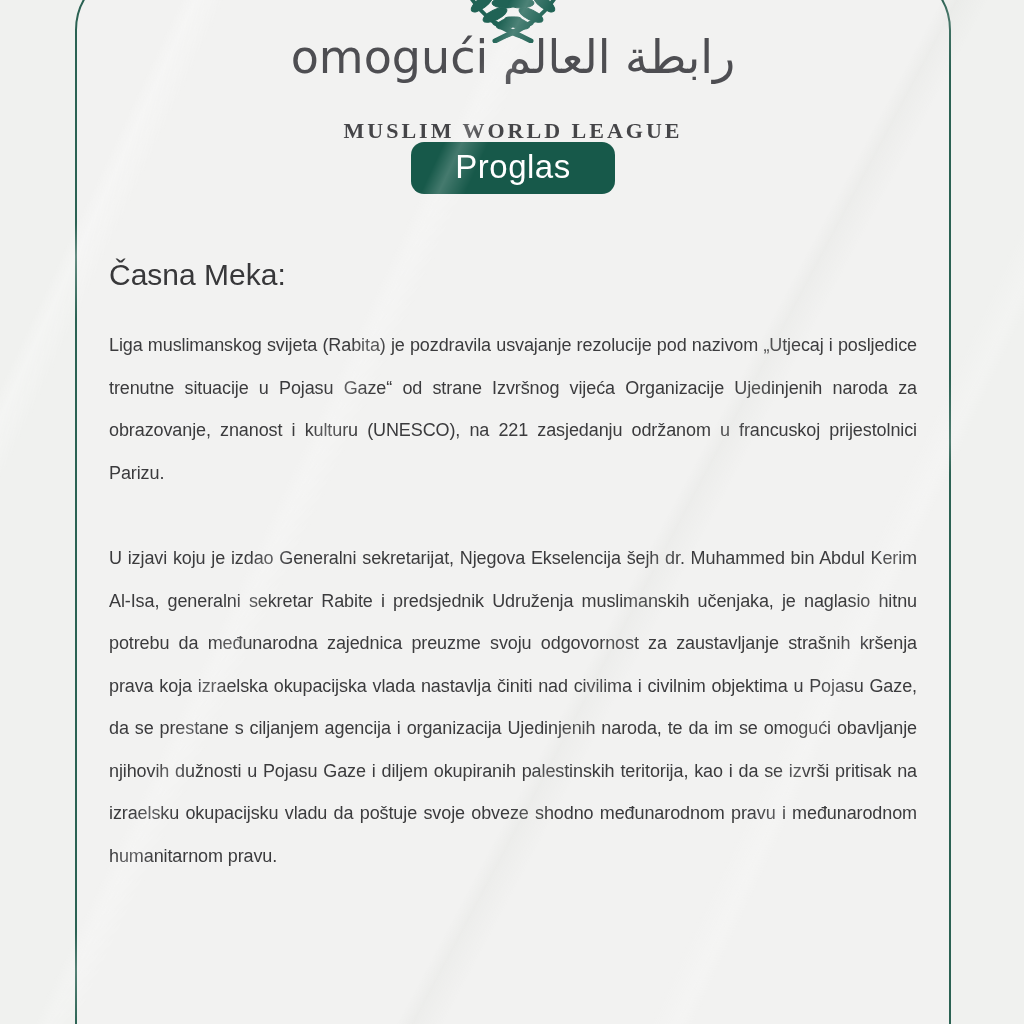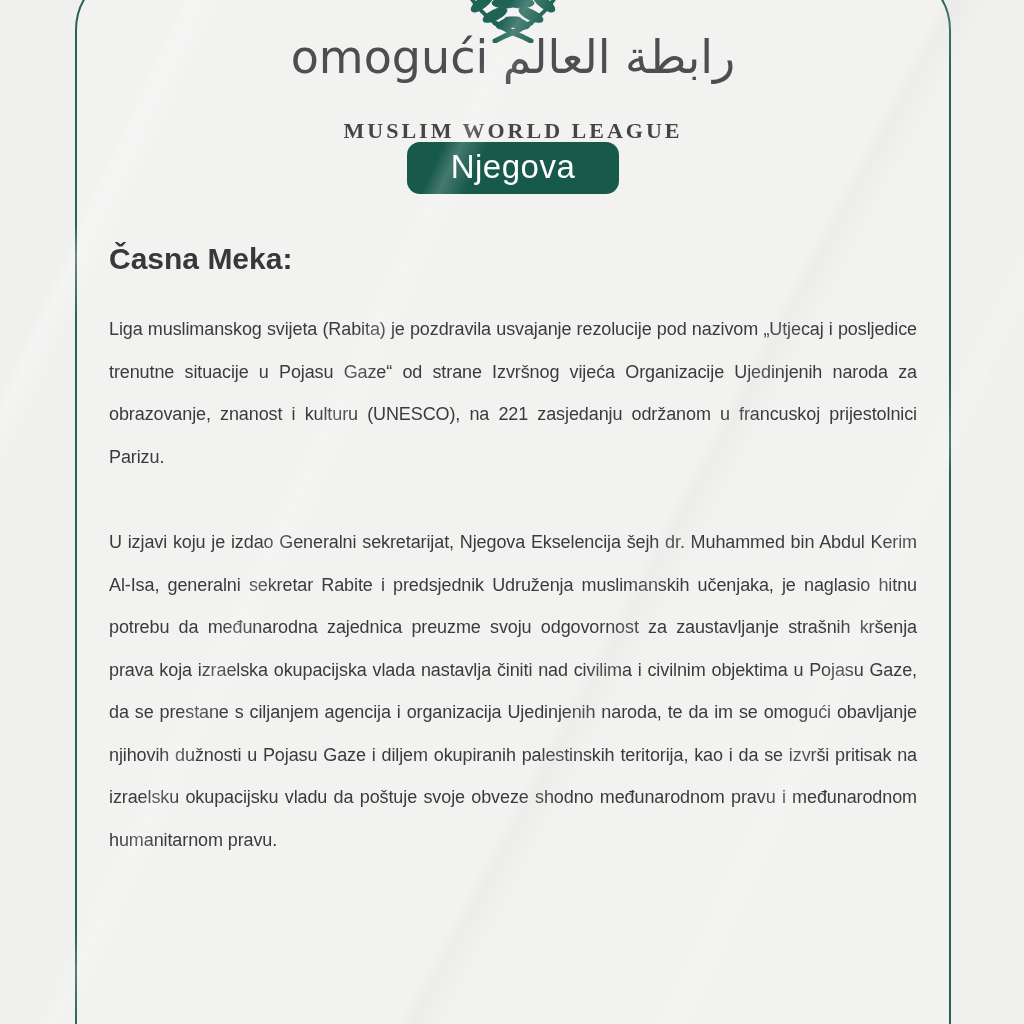--- a/index.html
+++ b/index.html
@@ -75,22 +75,22 @@
     border-radius: 13px;
     letter-spacing: .5px;
   }
   .content {
     position: absolute;
     top: 272px; left: 32px; right: 32px;
     color: #3b3b3d;
   }
   .salutation {
     font-size: 30px;
-    font-weight: 700;
-    margin: 0 0 32px 0;
+    font-weight: 400;
+    margin: 16px 0 32px 0;
     color: #38383a;
   }
   .content p {
     font-size: 18px;
     line-height: 42.5px;
     text-align: justify;
     margin: 0 0 43px 0;
     letter-spacing: -0.1px;
   }
 </style>
@@ -134,21 +134,21 @@
 
           <path d="M60 90 L 96 108 M96 90 L 60 108" stroke="#206355" stroke-width="5" stroke-linecap="round"></path>
         </svg>
       </div>
 
       <div class="arabic-logo">رابطة العالم omogući</div>
 
       <div class="org-name">MUSLIM WORLD LEAGUE</div>
 
       <div class="banner-wrap">
-        <div class="banner">Njegova</div>
+        <div class="banner">Proglas</div>
       </div>
     </div>
 
     <div class="content">
       <div class="salutation">Časna Meka:</div>
 
       <p>Liga muslimanskog svijeta (Rabita) je pozdravila usvajanje rezolucije pod nazivom „Utjecaj i posljedice trenutne situacije u Pojasu Gaze“ od strane Izvršnog vijeća Organizacije Ujedinjenih naroda za obrazovanje, znanost i kulturu (UNESCO), na 221 zasjedanju održanom u francuskoj prijestolnici Parizu.</p>
 
       <p>U izjavi koju je izdao Generalni sekretarijat, Njegova Ekselencija šejh dr. Muhammed bin Abdul Kerim Al-Isa, generalni sekretar Rabite i predsjednik Udruženja muslimanskih učenjaka, je naglasio hitnu potrebu da međunarodna zajednica preuzme svoju odgovornost za zaustavljanje strašnih kršenja prava koja izraelska okupacijska vlada nastavlja činiti nad civilima i civilnim objektima u Pojasu Gaze, da se prestane s ciljanjem agencija i organizacija Ujedinjenih naroda, te da im se omogući obavljanje njihovih dužnosti u Pojasu Gaze i diljem okupiranih palestinskih teritorija, kao i da se izvrši pritisak na izraelsku okupacijsku vladu da poštuje svoje obveze shodno međunarodnom pravu i međunarodnom humanitarnom pravu.</p>
     </div>

